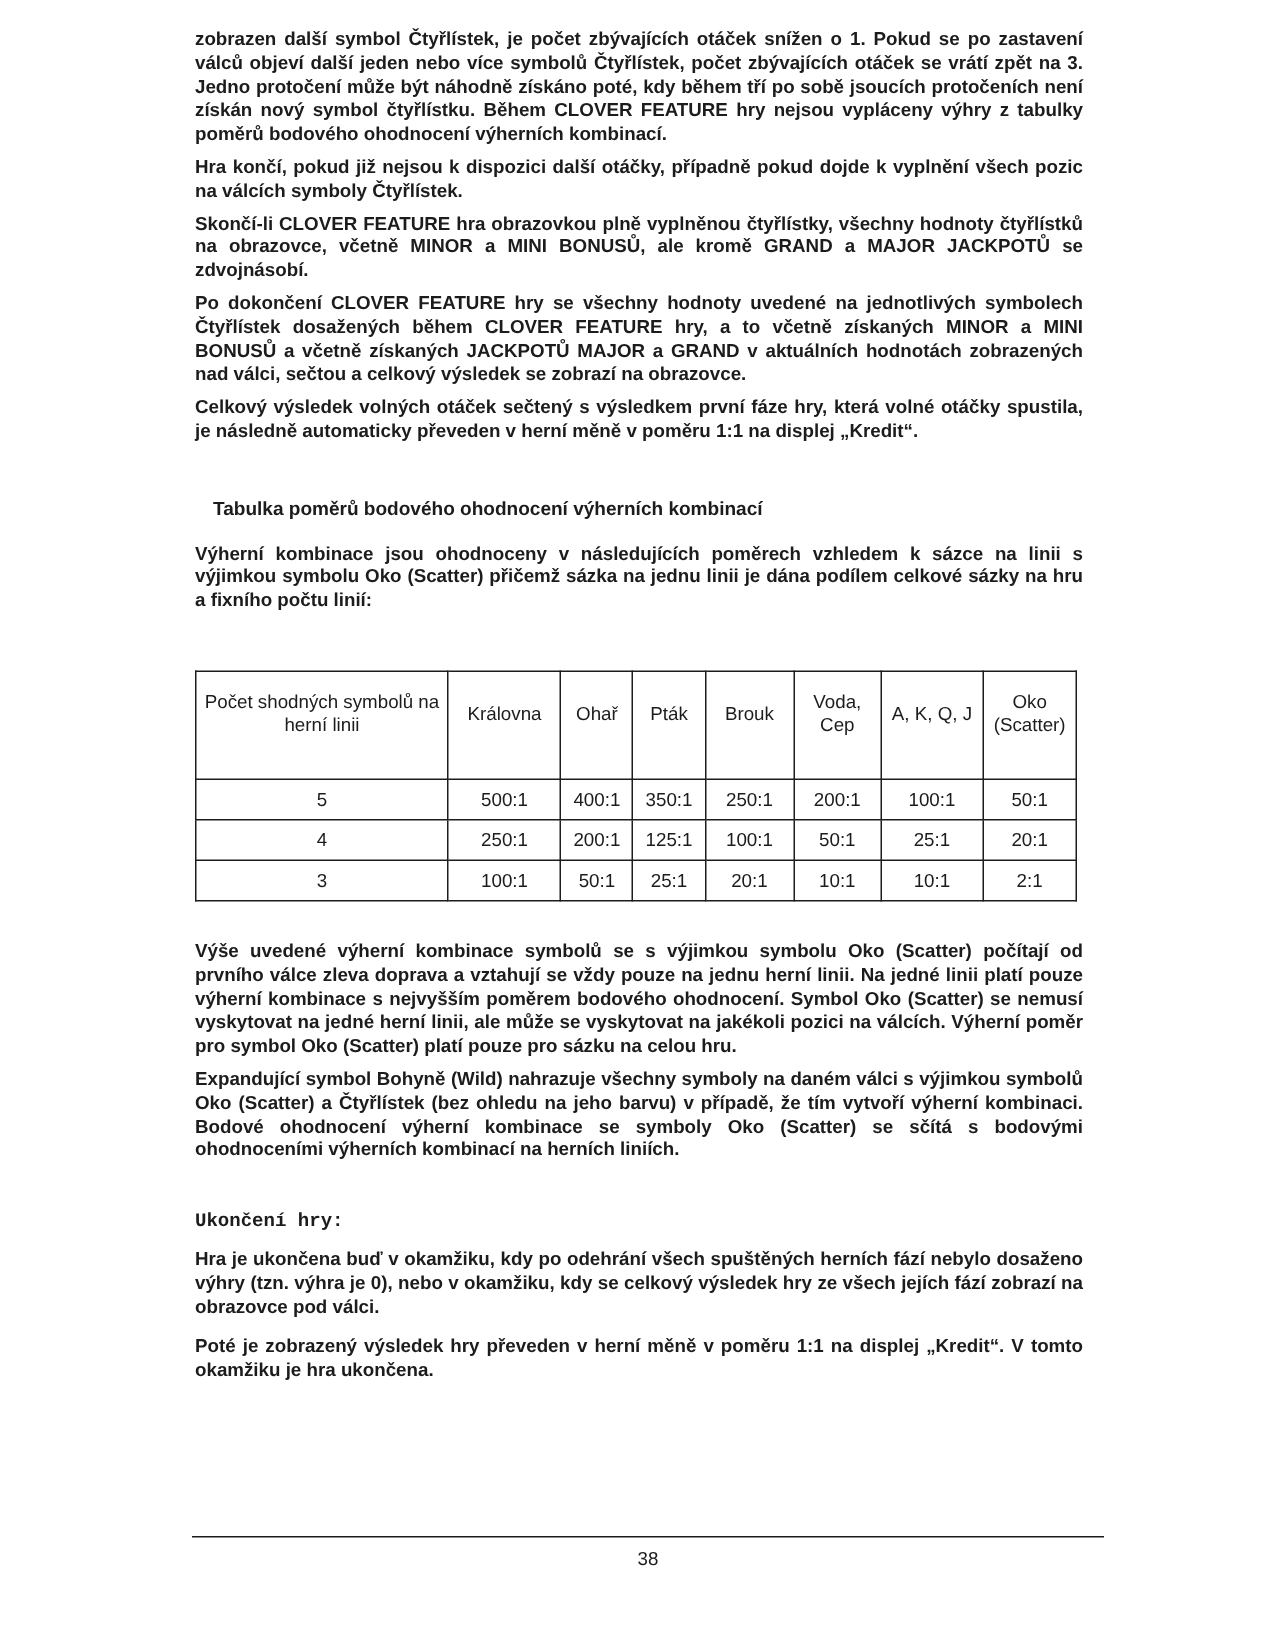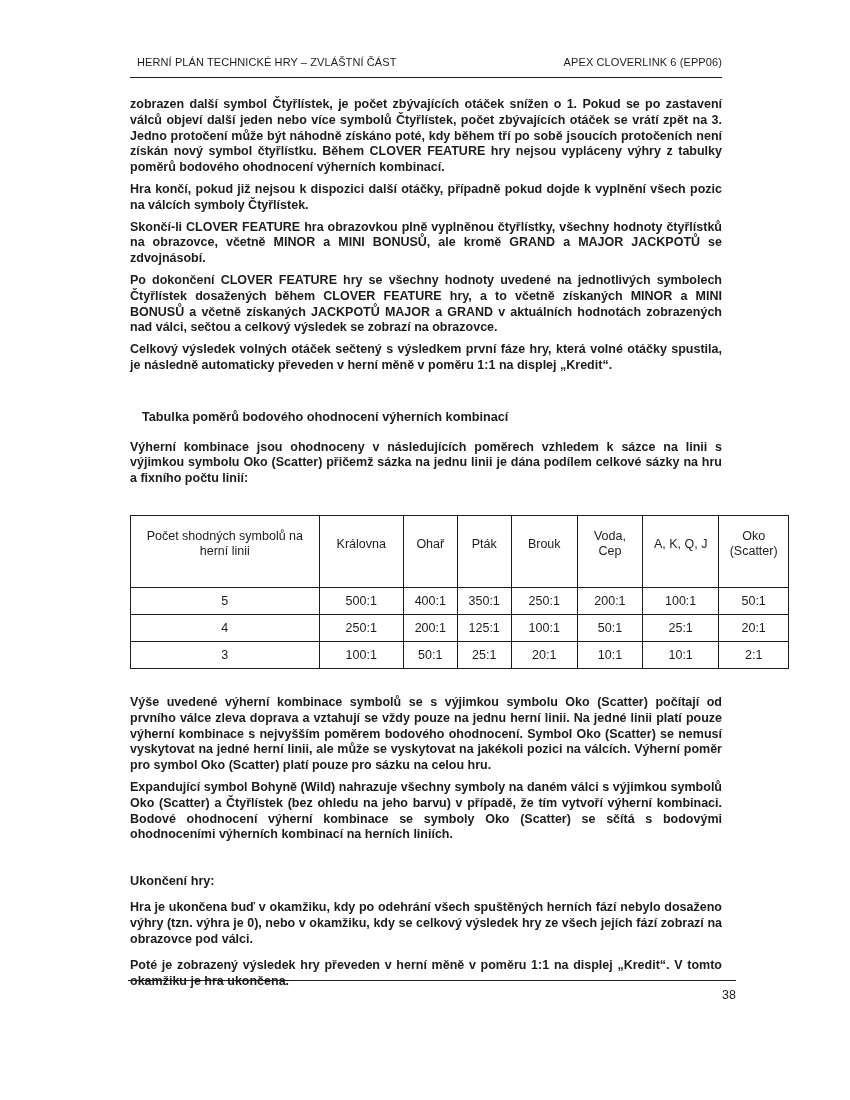--- a/index.html
+++ b/index.html
@@ -35,25 +35,25 @@
     text-align: justify;
     font-weight: bold;
   }
   p.first-para { margin-top: 19px; }
   .section-heading {
     font-size: 12.7px;
     font-weight: bold;
     line-height: 15.8px;
     margin: 36px 0 14px 12px;
   }
-  .section-heading.game-end { margin: 31px 0 10px 0; }
+  .section-heading.game-end { margin: 31px 0 10px 0; font-family: Liberation Mono, monospace; }
   table.payout {
     border-collapse: collapse;
-    width: 659px;
-    margin-top: 28px;
+    width: 588px;
+    margin-top: 38px;
     table-layout: fixed;
     border: 1.5px solid #1c1c1c;
   }
   table.payout th, table.payout td {
     border: 1px solid #1c1c1c;
     font-size: 12.5px;
     font-weight: normal;
     text-align: center;
     padding: 0 3px;
   }
@@ -71,37 +71,33 @@
   table.payout col.c4 { width: 59px; }
   table.payout col.c5 { width: 58px; }
   table.payout col.c6 { width: 68px; }
   table.payout col.c7 { width: 62px; }
   p.after-table { margin-top: 26px; }
   .ending p.body-text { margin-bottom: 11px; }
   .doc-footer {
     position: absolute;
     left: 128px;
     width: 608px;
-    top: 980px;
+    top: 1024px;
     border-top: 1px solid #1c1c1c;
-    text-align: right;
+    text-align: center;
     padding-top: 7px;
     font-size: 12.5px;
   }
 </style>
 </head>
 <body>
 
 <div class="page">
   <div class="content">
 
-    <div class="doc-header">
-      <span class="hdr-left">HERNÍ PLÁN TECHNICKÉ HRY – ZVLÁŠTNÍ ČÁST</span>
-      <span class="hdr-right">APEX CLOVERLINK 6 (EPP06)</span>
-    </div>
 
     <p class="body-text first-para">zobrazen další symbol Čtyřlístek, je počet zbývajících otáček snížen o 1. Pokud se po zastavení válců objeví další jeden nebo více symbolů Čtyřlístek, počet zbývajících otáček se vrátí zpět na 3. Jedno protočení může být náhodně získáno poté, kdy během tří po sobě jsoucích protočeních není získán nový symbol čtyřlístku. Během CLOVER FEATURE hry nejsou vypláceny výhry z tabulky poměrů bodového ohodnocení výherních kombinací.</p>
     <p class="body-text">Hra končí, pokud již nejsou k dispozici další otáčky, případně pokud dojde k vyplnění všech pozic na válcích symboly Čtyřlístek.</p>
     <p class="body-text">Skončí-li CLOVER FEATURE hra obrazovkou plně vyplněnou čtyřlístky, všechny hodnoty čtyřlístků na obrazovce, včetně MINOR a MINI BONUSŮ, ale kromě GRAND a MAJOR JACKPOTŮ se zdvojnásobí.</p>
     <p class="body-text">Po dokončení CLOVER FEATURE hry se všechny hodnoty uvedené na jednotlivých symbolech Čtyřlístek dosažených během CLOVER FEATURE hry, a to včetně získaných MINOR a MINI BONUSŮ a včetně získaných JACKPOTŮ MAJOR a GRAND v aktuálních hodnotách zobrazených nad válci, sečtou a celkový výsledek se zobrazí na obrazovce.</p>
     <p class="body-text">Celkový výsledek volných otáček sečtený s výsledkem první fáze hry, která volné otáčky spustila, je následně automaticky převeden v herní měně v poměru 1:1 na displej „Kredit“.</p>
 
     <div class="section-heading">Tabulka poměrů bodového ohodnocení výherních kombinací</div>
 
     <p class="body-text">Výherní kombinace jsou ohodnoceny v následujících poměrech vzhledem k sázce na linii s výjimkou symbolu Oko (Scatter) přičemž sázka na jednu linii je dána podílem celkové sázky na hru a fixního počtu linií:</p>

